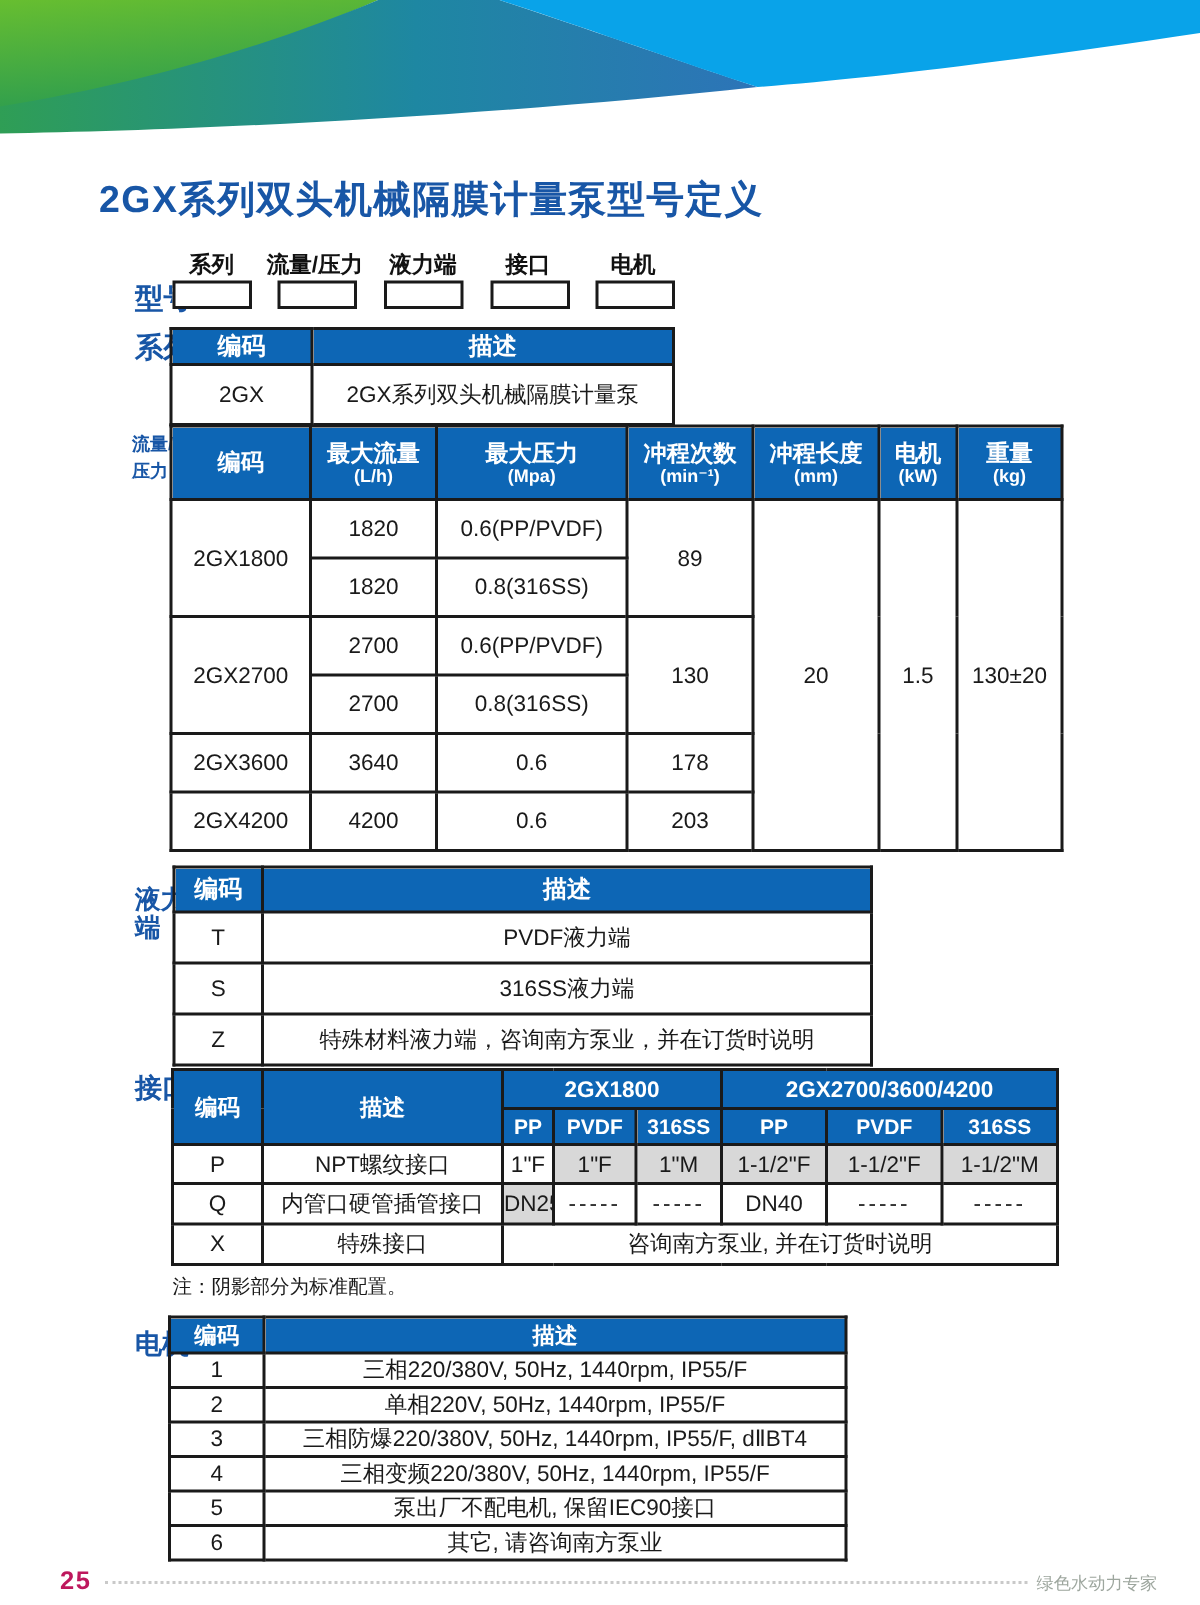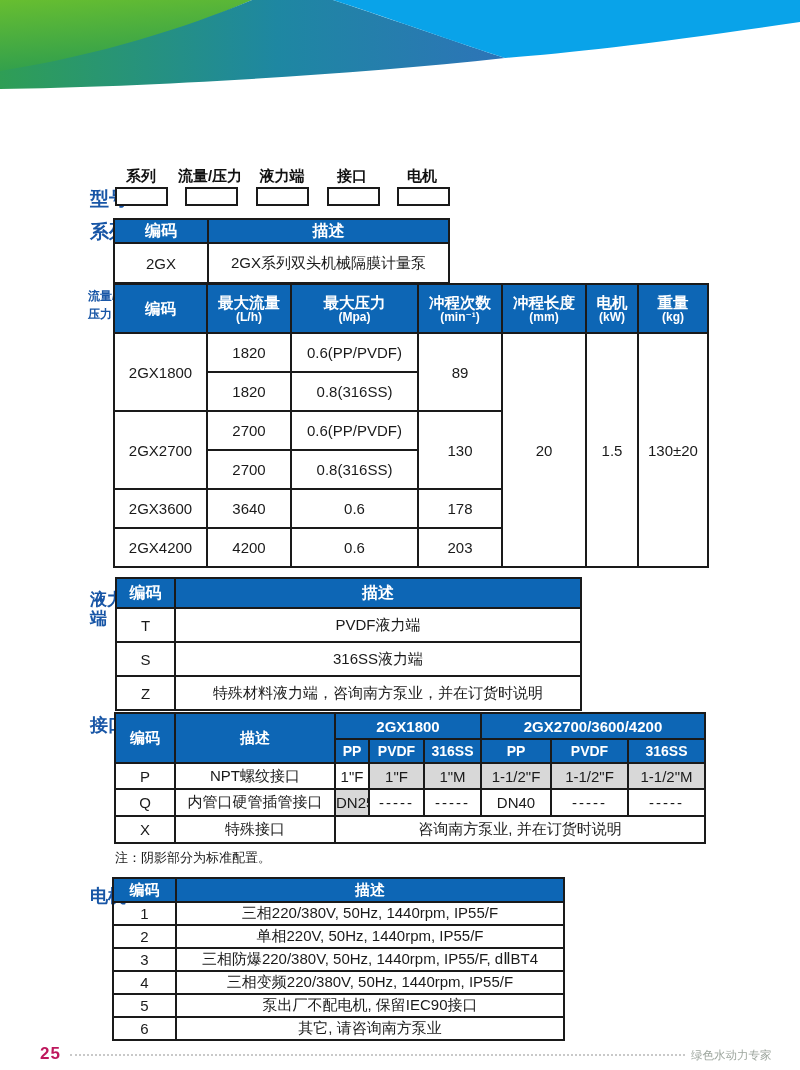--- a/index.html
+++ b/index.html
@@ -48,20 +48,21 @@
         <stop offset="0" stop-color="#2f9e55"></stop>
         <stop offset="0.55" stop-color="#1e87a2"></stop>
         <stop offset="1" stop-color="#2d74b8"></stop>
       </linearGradient>
     </defs>
     <path fill="url(#gGreen)" d="M0,0 L252,0 C185,30 95,58 0,72 Z"></path>
     <path fill="url(#gWedge)" d="M252,0 L333,0 C400,22 462,44 505,58 C340,76 140,87 0,89 L0,71 C100,55 185,28 252,0 Z"></path>
     <path fill="#09a3e9" d="M333,0 C395,20 455,42 505,58 C570,53 660,43 800,22 L800,0 Z"></path>
   </svg>
 
+  <div class="abs title" style="left:66px; top:116px;">2GX系列双头机械隔膜计量泵型号定义</div>
 
   <div class="abs field-label" style="left:141px; top:167px;">系列</div>
   <div class="abs field-label" style="left:210px; top:167px;">流量/压力</div>
   <div class="abs field-label" style="left:282px; top:167px;">液力端</div>
   <div class="abs field-label" style="left:352px; top:167px;">接口</div>
   <div class="abs field-label" style="left:422px; top:167px;">电机</div>
 
   <div class="abs sec-label" style="left:68px; top:186px; font-size:19px;">型号</div>
   <div class="abs model-box" style="left:115px; top:187px;"></div>
   <div class="abs model-box" style="left:185px; top:187px;"></div>

